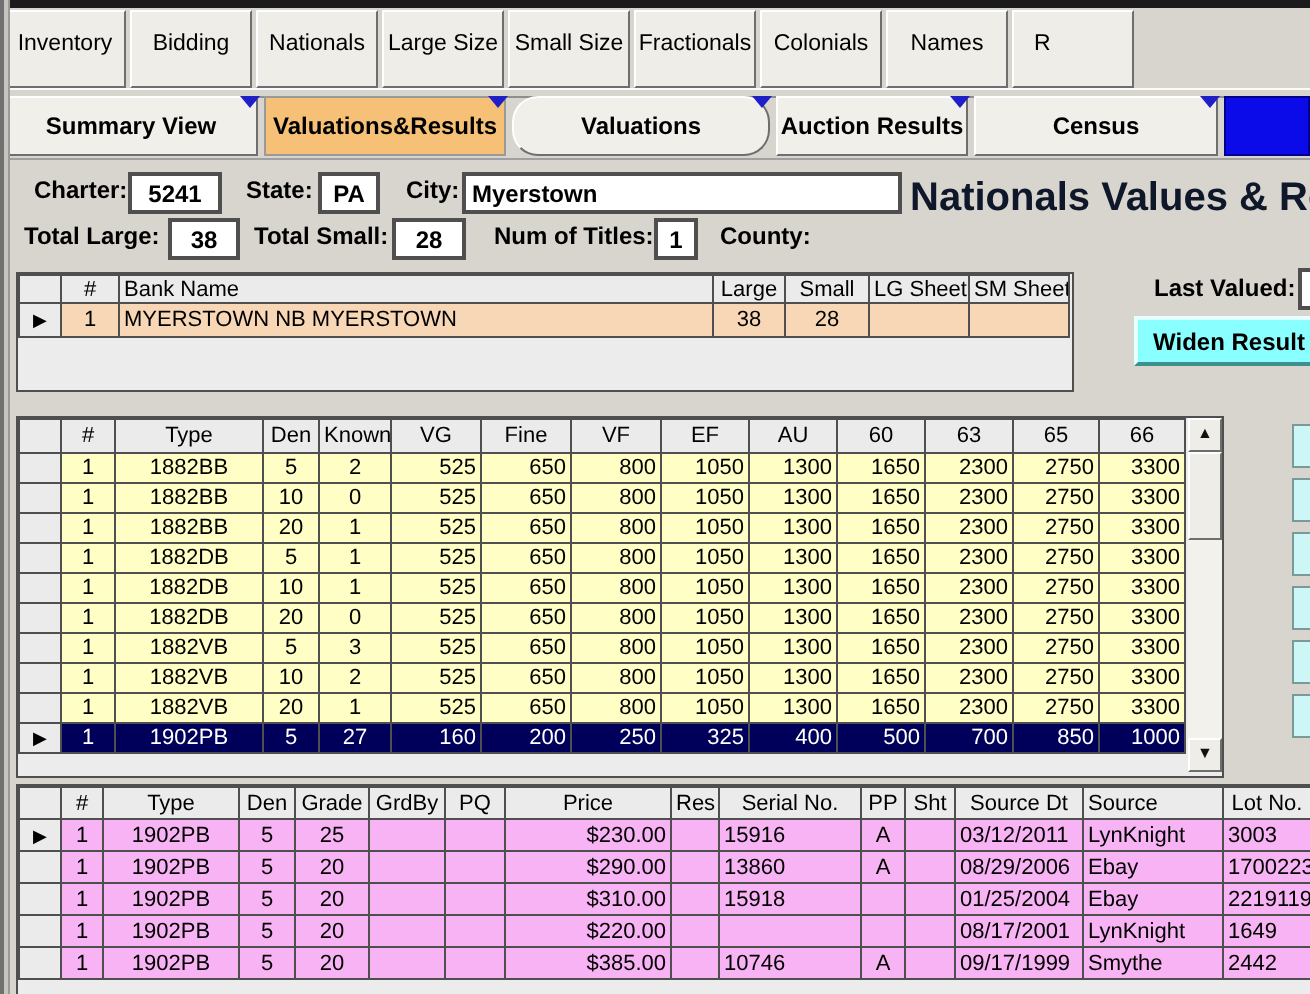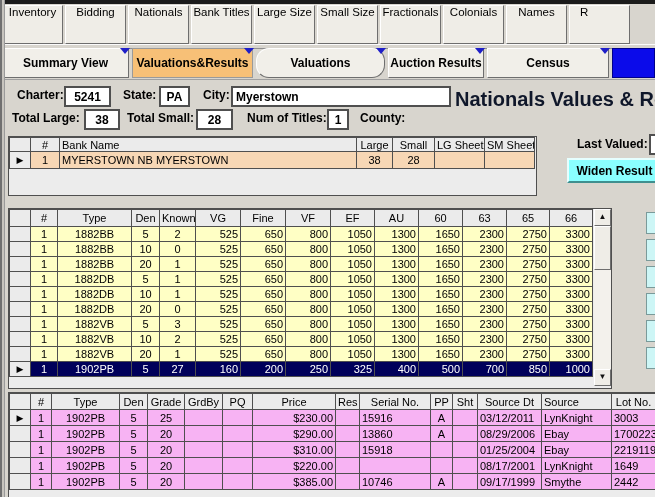--- a/index.html
+++ b/index.html
@@ -6,21 +6,21 @@
   #screen{position:relative;width:655px;height:497px;overflow:hidden;background:#d8d5ce;
           font-family:"Liberation Sans",sans-serif;color:#000;}
   
   #topbar{position:absolute;left:0;top:0;width:655px;height:4px;background:#1b1b1b;}
   #leftbar{position:absolute;left:0;top:0;width:5px;height:497px;background:#c7c4be;
            border-left:2px solid #707070;box-sizing:border-box;border-right:1px solid #9a9a9a;}
   
   #top-tabs{position:absolute;left:2px;top:5px;width:760px;height:39px;display:flex;gap:2px;}
   .tab1{width:61px;box-sizing:border-box;background:#efede7;border:1px solid #6e6e6e;
         border-top-color:#ffffff;border-left-color:#ffffff;
-        display:flex;align-items:flex-start;justify-content:center;
+        display:flex;align-items:center;justify-content:center;
         padding-bottom:5px;font-size:11.5px;cursor:default;}
   .tab1.clip{justify-content:flex-start;padding-left:10px;}
   #tabs-divider{position:absolute;left:0;top:44px;width:655px;height:3px;
                 border-top:1px solid #fbfbfb;border-bottom:1px solid #8f8f8f;background:#d8d5ce;}
   
   #sub-tabs{position:absolute;left:2px;top:48px;width:653px;height:30px;display:flex;gap:3px;}
   .tab2{position:relative;box-sizing:border-box;background:#f1efe9;border:1px solid #6e6e6e;
         border-top-color:#ffffff;border-left-color:#ffffff;
         display:flex;align-items:center;justify-content:center;
         font-size:12px;font-weight:bold;cursor:default;}
@@ -96,23 +96,20 @@
 
   <div id="top-tabs">
       <div class="tab1">
         <span>Inventory</span>
       </div>
       <div class="tab1">
         <span>Bidding</span>
       </div>
       <div class="tab1">
         <span>Nationals</span>
-      </div>
-      <div class="tab1">
-        <span>Bank Titles</span>
       </div>
       <div class="tab1">
         <span>Large Size</span>
       </div>
       <div class="tab1">
         <span>Small Size</span>
       </div>
       <div class="tab1">
         <span>Fractionals</span>
       </div>

